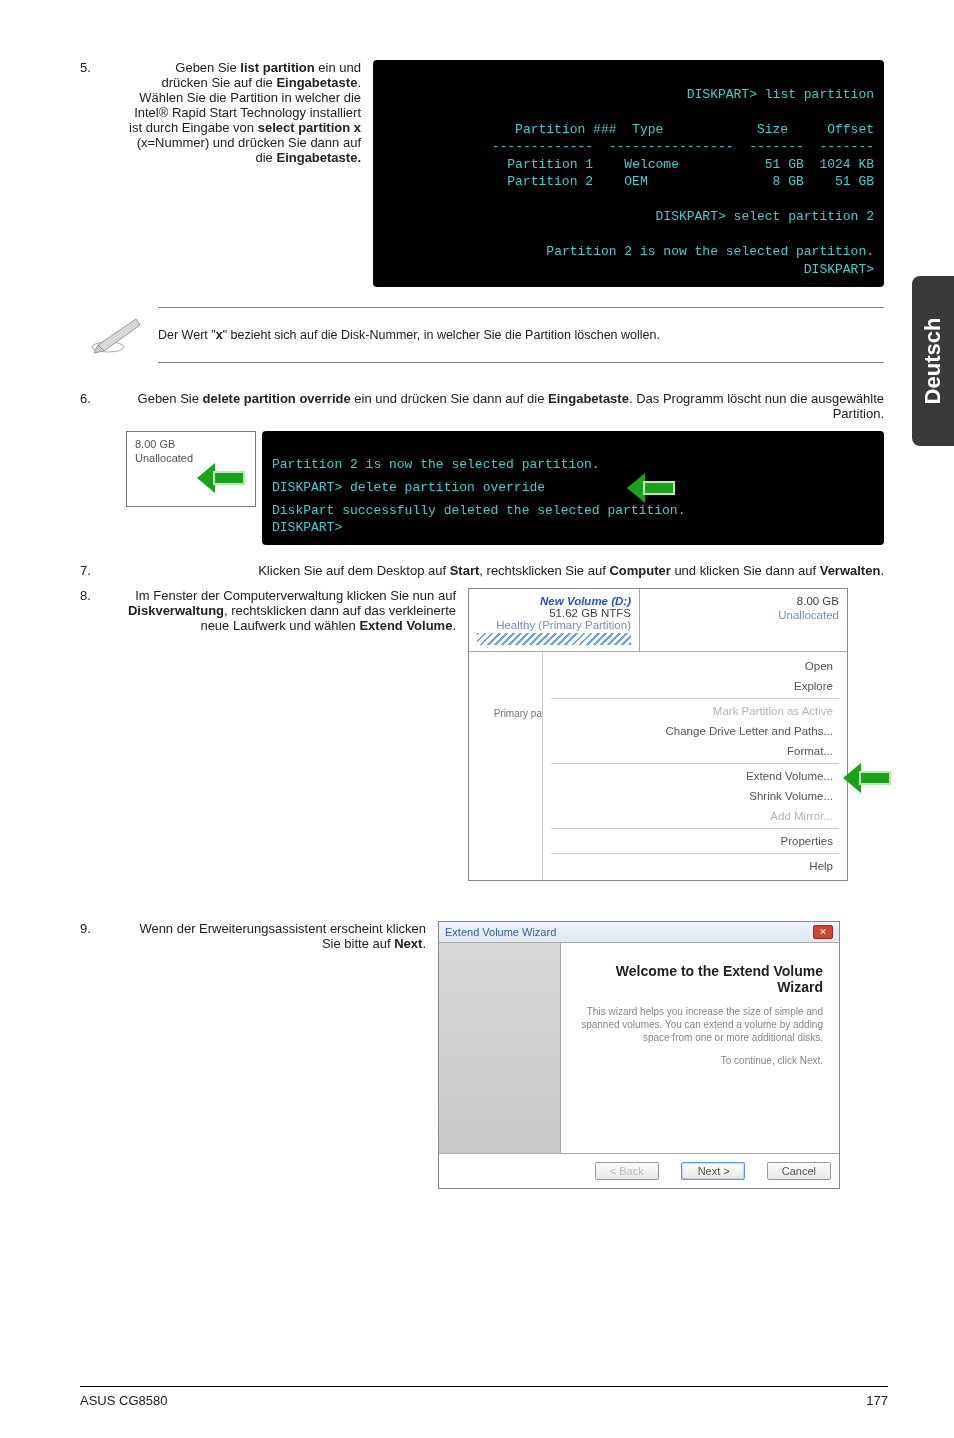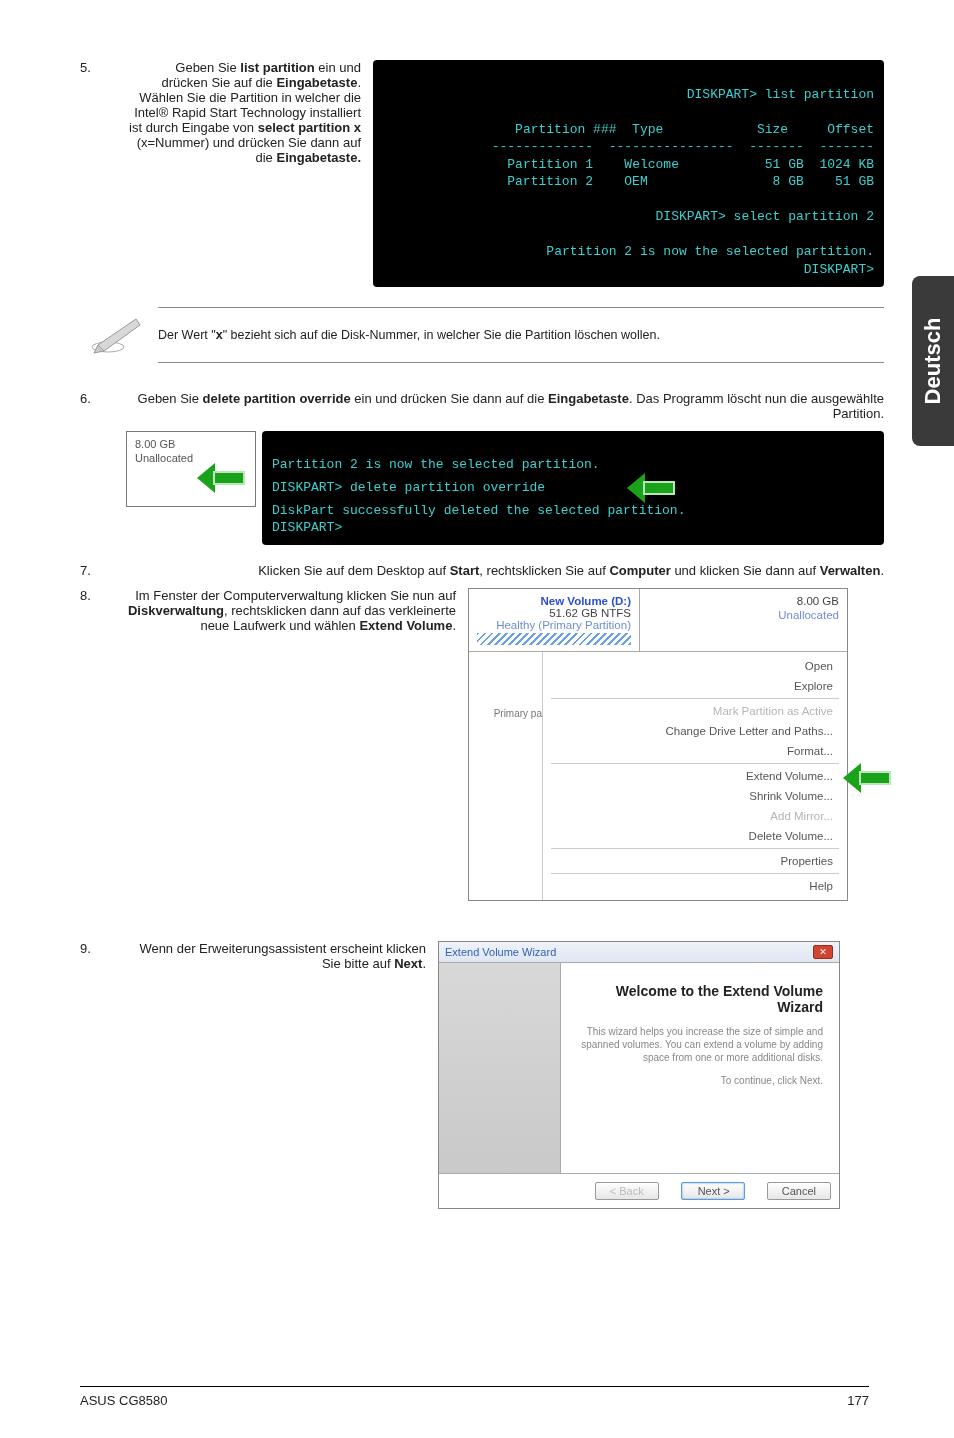--- a/index.html
+++ b/index.html
@@ -149,21 +149,21 @@
     color: #444;
   }
   .vol-header {
     display:flex;
     border-bottom:1px solid #aaa;
   }
   .vol-left {
     flex:0 0 170px;
     padding: 6px 8px;
   }
-  .vol-left .blue { color: #2a4fd1; font-weight: bold; }
+  .vol-left .blue { color: #2a4fd1; font-weight: bold; font-style: italic; }
   .vol-right {
     flex:1;
     border-left:1px solid #aaa;
     padding:6px 8px;
     display:flex;
     flex-direction:column;
     gap:2px;
   }
   .menu-area { display:flex; }
   .menu-left {
@@ -244,21 +244,21 @@
     font-size:11px;
     color:#555;
     border-radius:2px;
   }
   .btn.disabled{ color:#bbb; }
   .btn.primary{ border-color:#5a9be0; box-shadow:0 0 2px #5a9be0 inset;padding-left:16px; }
   .footer {
     position:absolute;
     bottom:30px;
     left:80px;
-    right:85px;
+    right:66px;
     border-top:1px solid #000;
     padding-top:6px;
     display:flex;
     justify-content:space-between;
     font-size:13px;
   }
   .p9 { margin-top:40px; }
 </style>
 </head>
 <body>
@@ -364,21 +364,20 @@
                 <div class="menu-item disabled">Mark Partition as Active</div>
                 <div class="menu-item">Change Drive Letter and Paths...</div>
                 <div class="menu-item">Format...</div>
                 <div class="menu-sep"></div>
                 <div class="menu-item highlight">
                   <span>Extend Volume...</span>
                   <span class="arrow-wrap"><span class="arrow"><span class="head"></span><span class="shaft"></span></span></span>
                 </div>
                 <div class="menu-item">Shrink Volume...</div>
                 <div class="menu-item disabled">Add Mirror...</div>
-                <div class="menu-item">Delete Volume...</div>
                 <div class="menu-sep"></div>
                 <div class="menu-item">Properties</div>
                 <div class="menu-sep"></div>
                 <div class="menu-item">Help</div>
               </div>
             </div>
           </div>
         </div>
       </div>
     </div>

